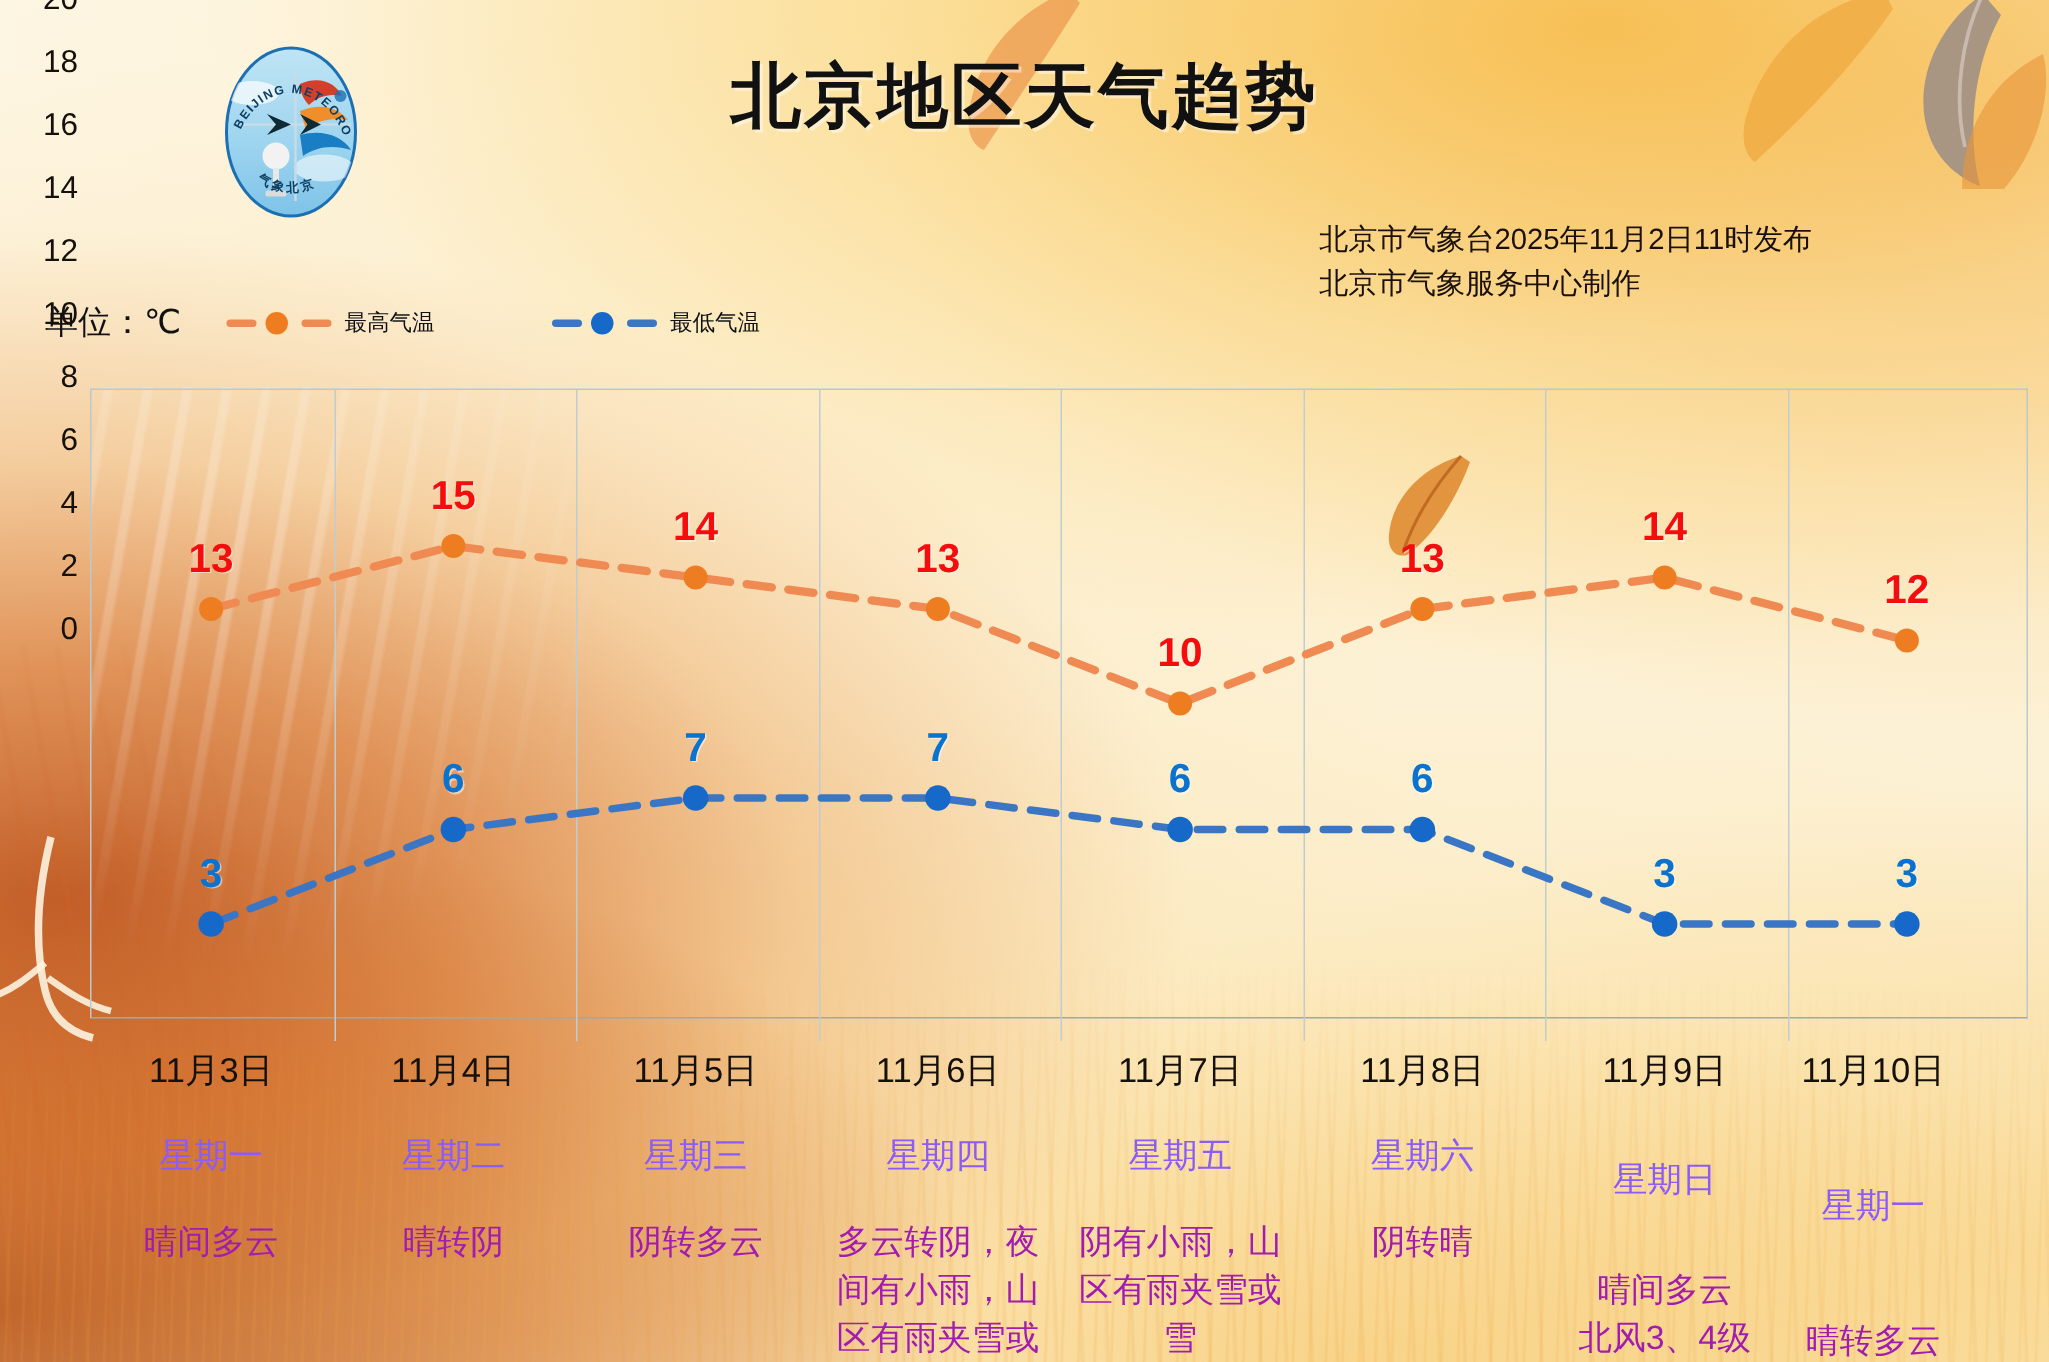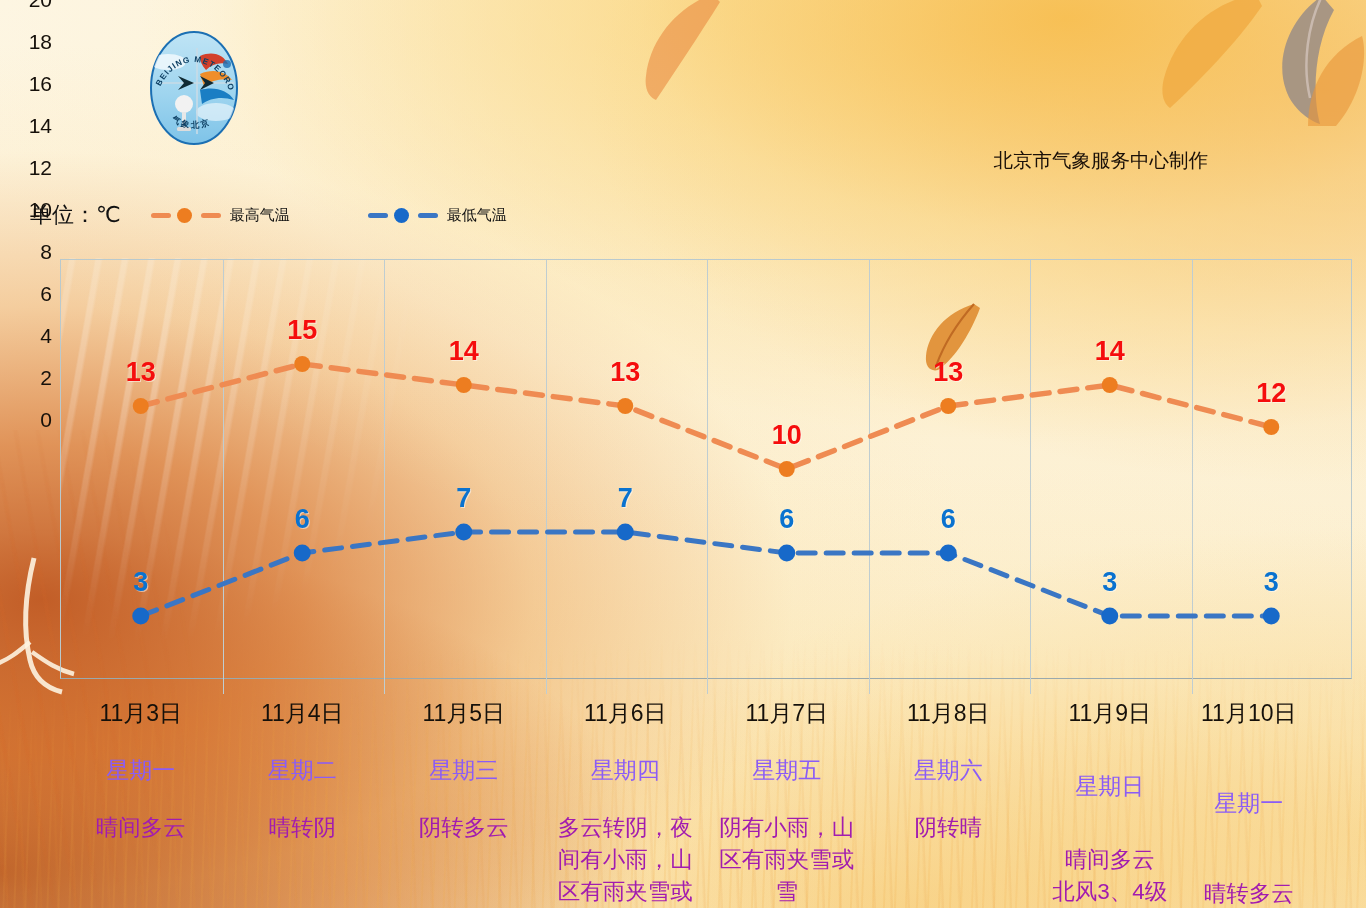--- a/index.html
+++ b/index.html
@@ -205,22 +205,24 @@
     <path id="logoArcTop" d="M11 62 A39 50 0 0 1 81 62" fill="none"></path>
     <text font-size="8.2" font-weight="bold" fill="#0d3f63" letter-spacing="1.1">
       <textPath href="#logoArcTop" startOffset="4%">BEIJING METEOROLOGICAL SERVICE</textPath>
     </text>
     <path id="logoArcBot" d="M16 84 A34 30 0 0 0 76 84" fill="none"></path>
     <text font-size="8.5" font-weight="bold" fill="#0d3f63" letter-spacing="2">
       <textPath href="#logoArcBot" startOffset="16%">气象北京</textPath>
     </text>
   </svg>
 
+  <div id="main-title">北京地区天气趋势</div>
 
   <div id="issue-block">
+    <div>北京市气象台2025年11月2日11时发布</div>
     <div>北京市气象服务中心制作</div>
   </div>
 
   <div id="legend">
     <div class="unit">单位：℃</div>
 
     <div class="legend-item">
       <span class="legend-mark">
         <span class="seg l" style="background:#ef8b52"></span>
         <span class="dot" style="background:#ed7d20"></span>

